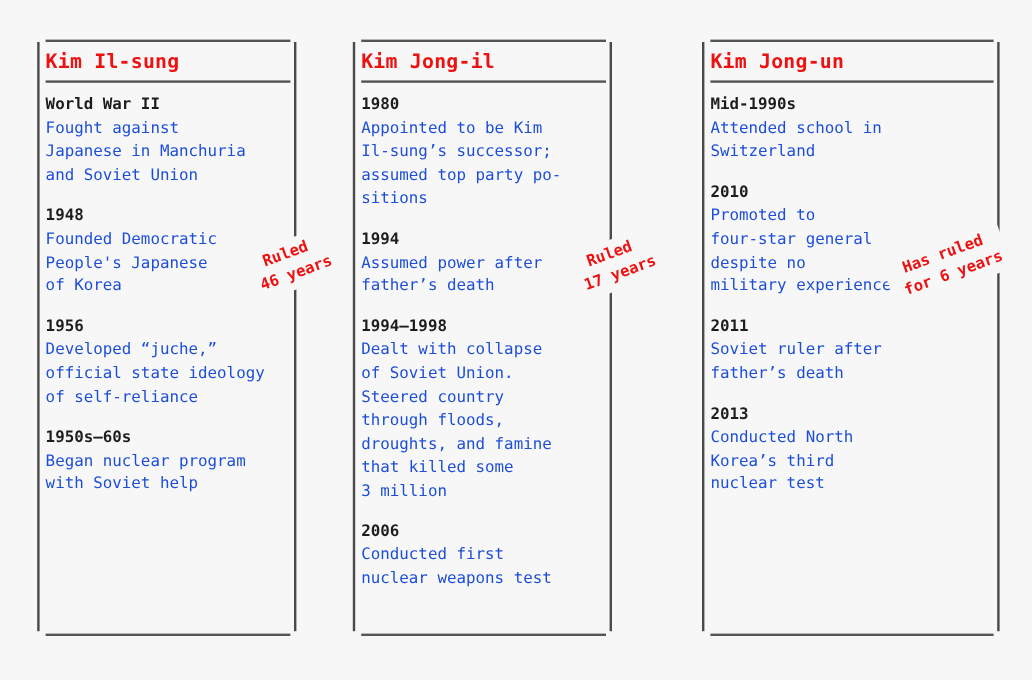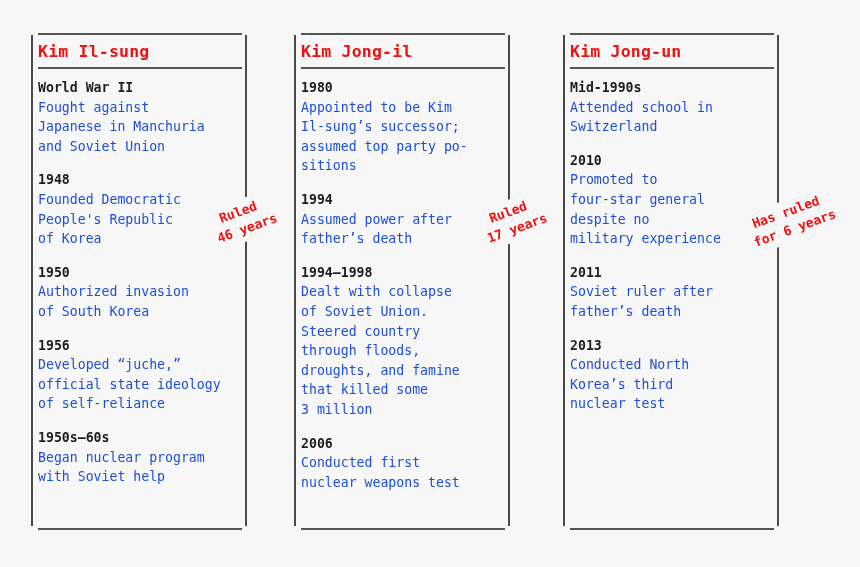--- a/index.html
+++ b/index.html
@@ -26,21 +26,21 @@
 
   
   .column {
     position: absolute;
     top: 33px;
     width: 216px;
     height: 497px;
   }
   .col-0 { left: 31px; }
   .col-1 { left: 294px; }
-  .col-2 { left: 563px; }
+  .col-2 { left: 585px; padding-left: 32px; }
 
   
   .rail {
     position: absolute;
     top: 2px;
     bottom: 4px;
     width: 2px;
     background: #4a4a4a;
   }
   .rail-left  { left: 0; }
@@ -136,27 +136,22 @@
       <div class="entries">
         <div class="entry">
           <div class="entry-year">World War II</div>
           <div class="entry-text">Fought against
 Japanese in Manchuria
 and Soviet Union</div>
         </div>
         <div class="entry">
           <div class="entry-year">1948</div>
           <div class="entry-text">Founded Democratic
-People's Republic
+People's Japanese
 of Korea</div>
-        </div>
-        <div class="entry">
-          <div class="entry-year">1950</div>
-          <div class="entry-text">Authorized invasion
-of South Korea</div>
         </div>
         <div class="entry">
           <div class="entry-year">1956</div>
           <div class="entry-text">Developed “juche,”
 official state ideology
 of self-reliance</div>
         </div>
         <div class="entry">
           <div class="entry-year">1950s–60s</div>
           <div class="entry-text">Began nuclear program

